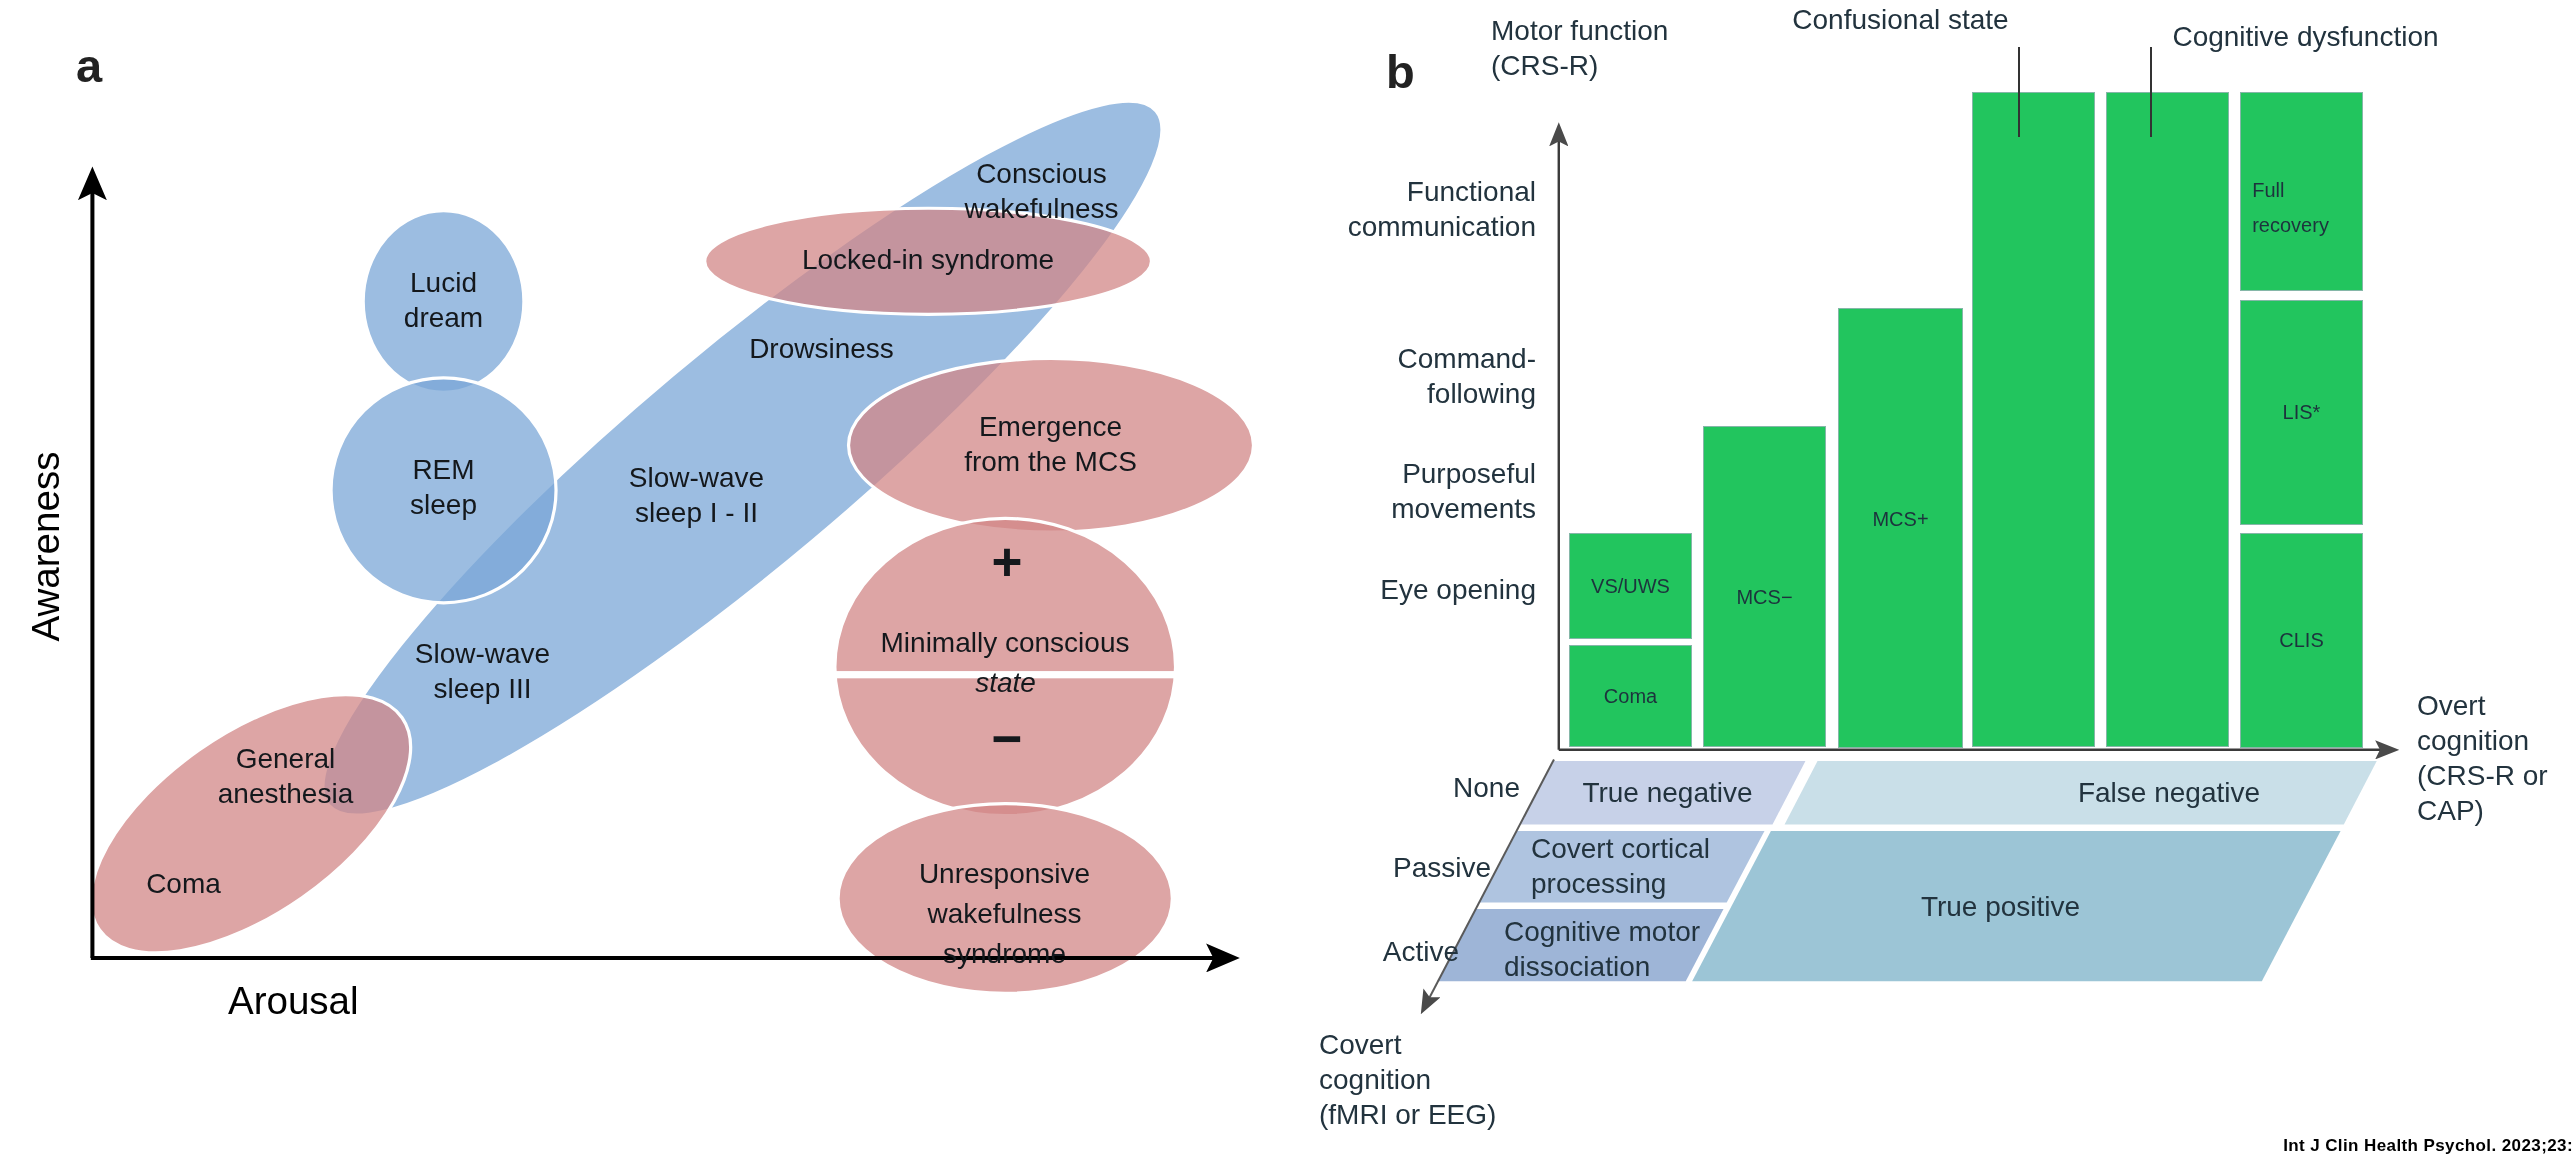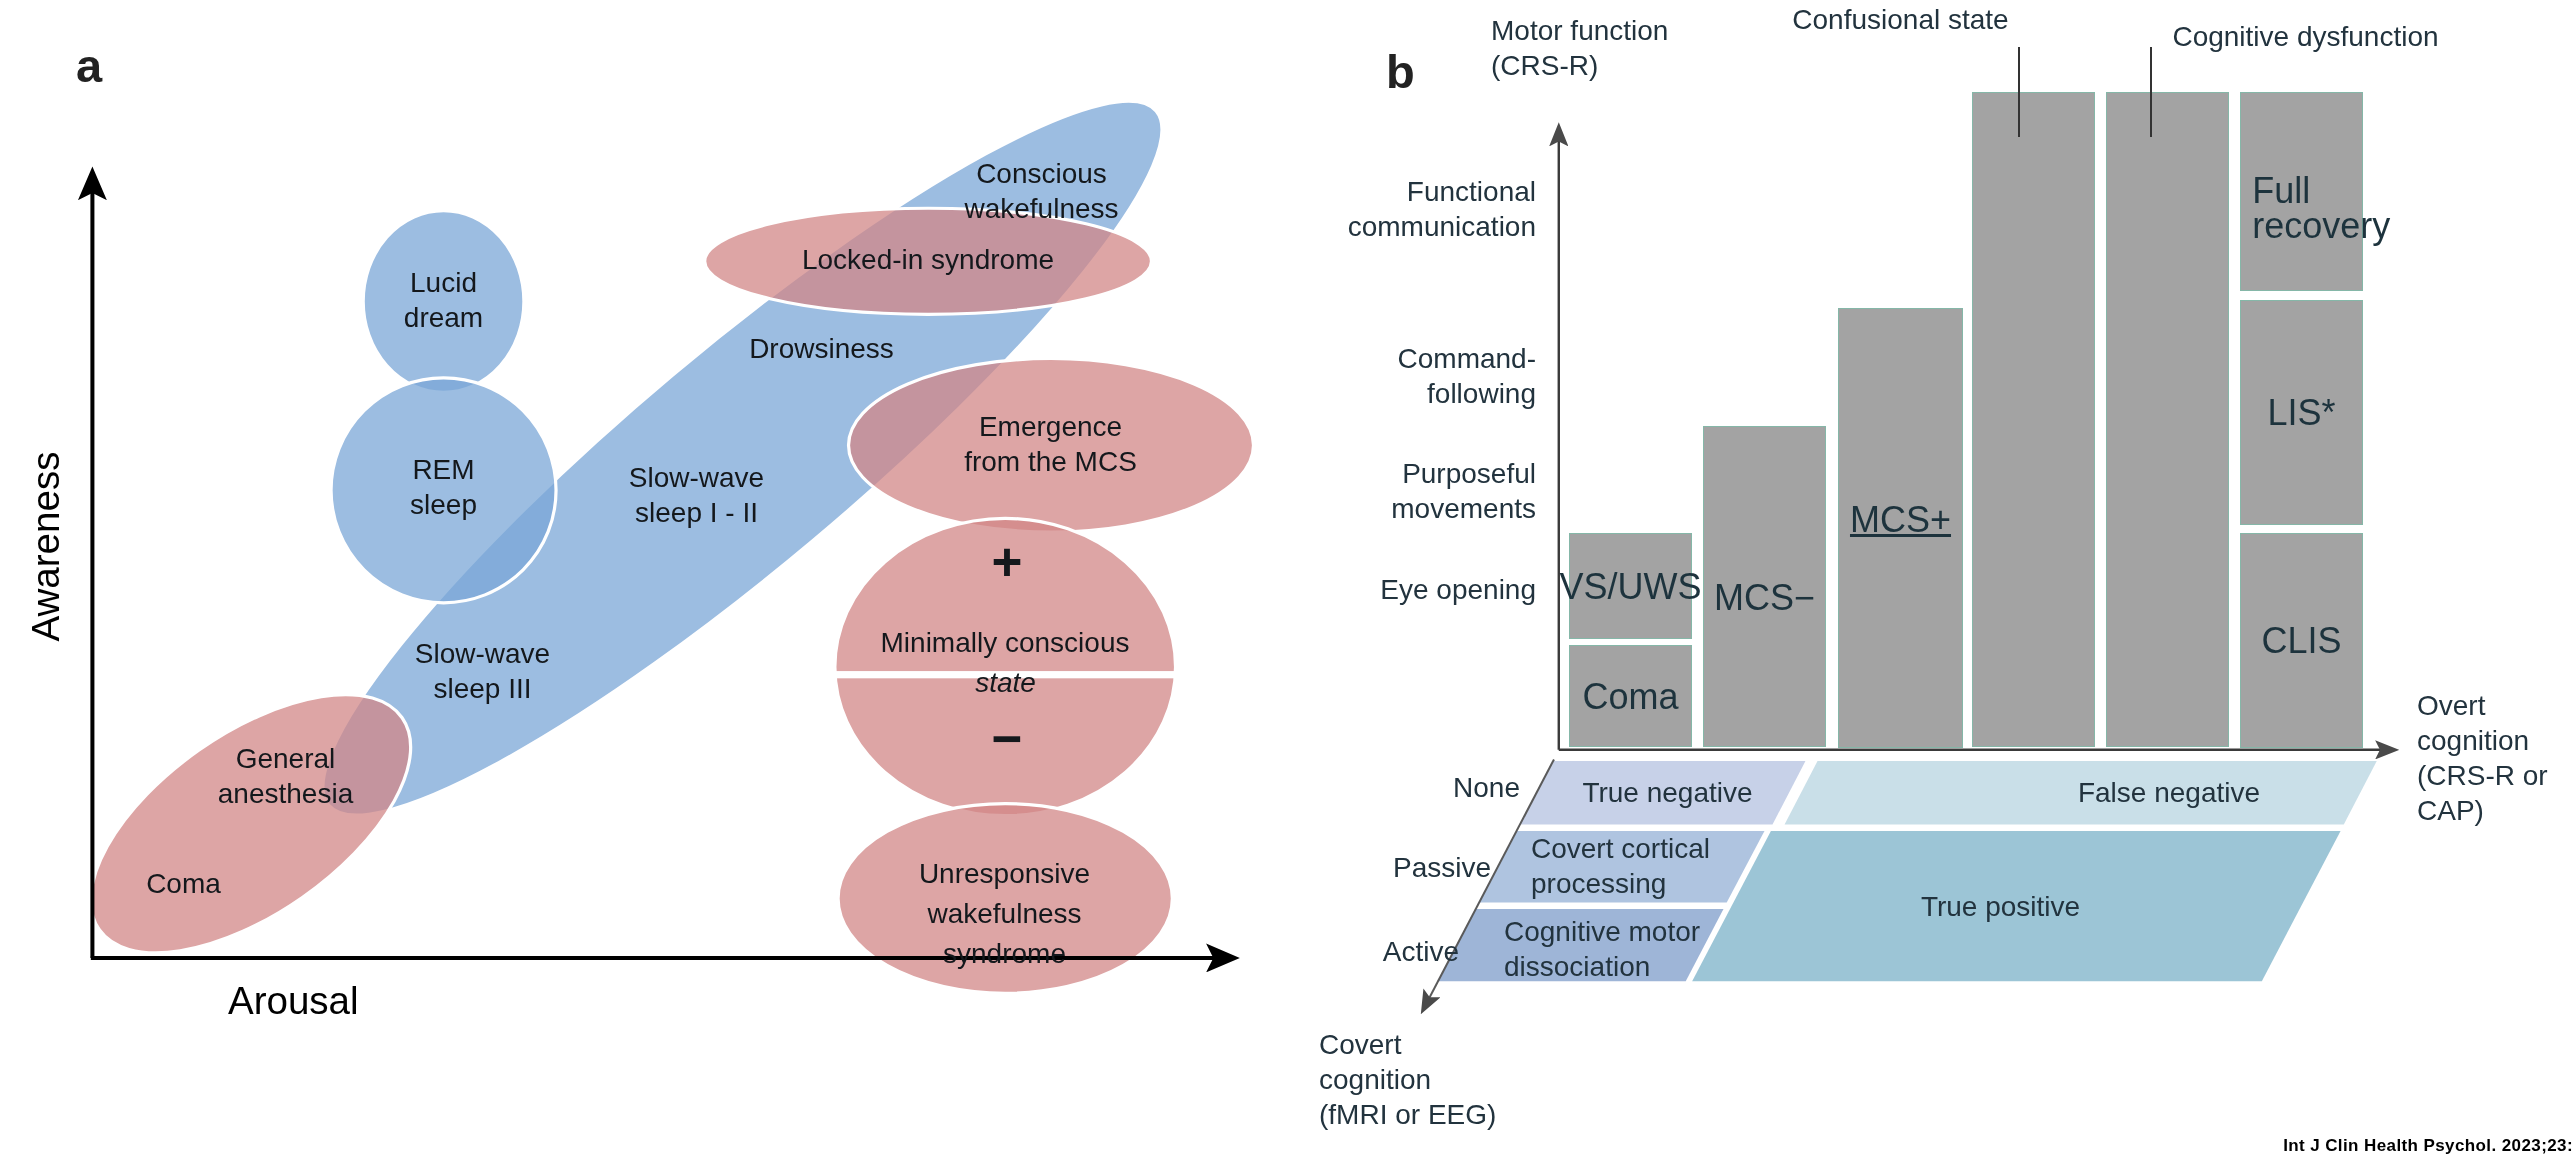--- a/index.html
+++ b/index.html
@@ -6,23 +6,23 @@
   .stage{position:relative;width:2576px;height:1171px;background:#fff;overflow:hidden;
          font-family:"Liberation Sans",sans-serif;}
   svg{position:absolute;left:0;top:0;pointer-events:none;}
   .t{position:absolute;font-size:28px;line-height:35px;color:#14181c;text-align:center;}
   .t .ln{display:block;white-space:nowrap;}
   .tl{text-align:left;} .trt{text-align:right;}
   .lh50 .ln{line-height:40px;}
   .panel-letter{font-size:47px;font-weight:bold;color:#222;line-height:47px;}
   .sign{font-size:53px;font-weight:bold;line-height:50px;}
   .pb{color:#22333e;}
-  .bar{position:absolute;background:#a3a3a3;border:1.6px solid #85b7a8;box-sizing:border-box;
+  .bar{position:absolute;background:#22c55e;border:1.6px solid #85b7a8;box-sizing:border-box;
        display:flex;justify-content:center;align-items:center;
-       font-size:36px;line-height:35px;color:#1d333d;}
+       font-size:20px;line-height:35px;color:#1d333d;}
   .bar.toplab{align-items:flex-start;}
   .bar.stack-label{justify-content:flex-start;align-items:flex-start;text-align:left;}
   .bar .ln{display:block;white-space:nowrap;}
   .vline{position:absolute;width:1.6px;background:#333;}
   .citation{position:absolute;font-size:17px;font-weight:bold;color:#000;text-align:right;
             letter-spacing:0.4px;}
 </style>
 </head>
 <body>
 
@@ -125,21 +125,21 @@
     <polygon points="1836,1131 2145,1131 2098,1221 1789,1221" fill="#9eb5d7"></polygon>
 
     <line x1="1940" y1="933" x2="1940" y2="160" stroke="#3a3a3a" stroke-width="3" marker-end="url(#arrB)"></line>
     <line x1="1940" y1="933" x2="2978" y2="933" stroke="#3a3a3a" stroke-width="3" marker-end="url(#arrB)"></line>
     <line x1="1934" y1="945" x2="1772" y2="1255" stroke="#5a5a5a" stroke-width="2.5" marker-end="url(#arrB)"></line>
   </svg>
 
   <div class="bar" style="left:1569px;top:533px;width:123px;height:106px;">VS/UWS</div>
   <div class="bar" style="left:1569px;top:645px;width:123px;height:102px;">Coma</div>
   <div class="bar toplab" style="left:1703px;top:426px;width:123px;height:321px;padding-top:153px;">MCS−</div>
-  <div class="bar toplab" style="left:1838px;top:308px;width:125px;height:440px;padding-top:193px;text-decoration:underline;">MCS+</div>
+  <div class="bar toplab" style="left:1838px;top:308px;width:125px;height:440px;padding-top:193px;">MCS+</div>
   <div class="bar" style="left:1972px;top:92px;width:123px;height:655px;"></div>
   <div class="bar" style="left:2106px;top:92px;width:123px;height:655px;"></div>
   <div class="bar stack-label" style="left:2240px;top:92px;width:123px;height:199px;padding:80px 0 0 11.2px;">
     <span>
       <span class="ln">Full</span>
       <span class="ln">recovery</span>
     </span>
   </div>
   <div class="bar" style="left:2240px;top:300px;width:123px;height:225px;">LIS*</div>
   <div class="bar" style="left:2240px;top:533px;width:123px;height:215px;">CLIS</div>

